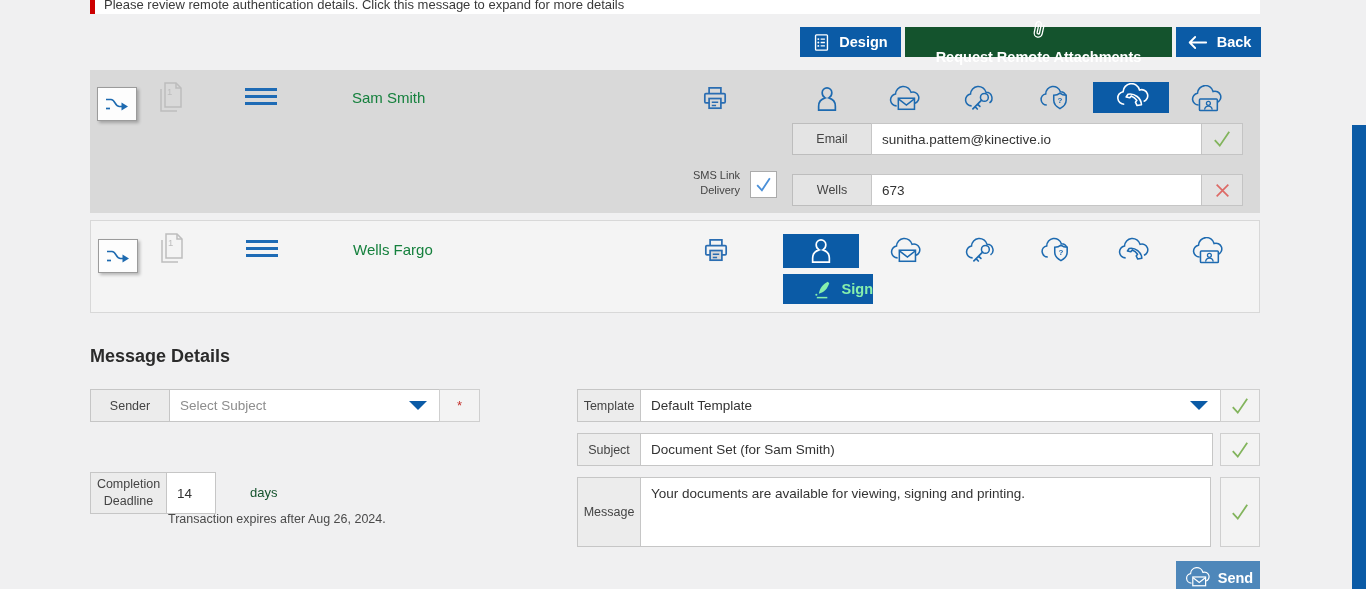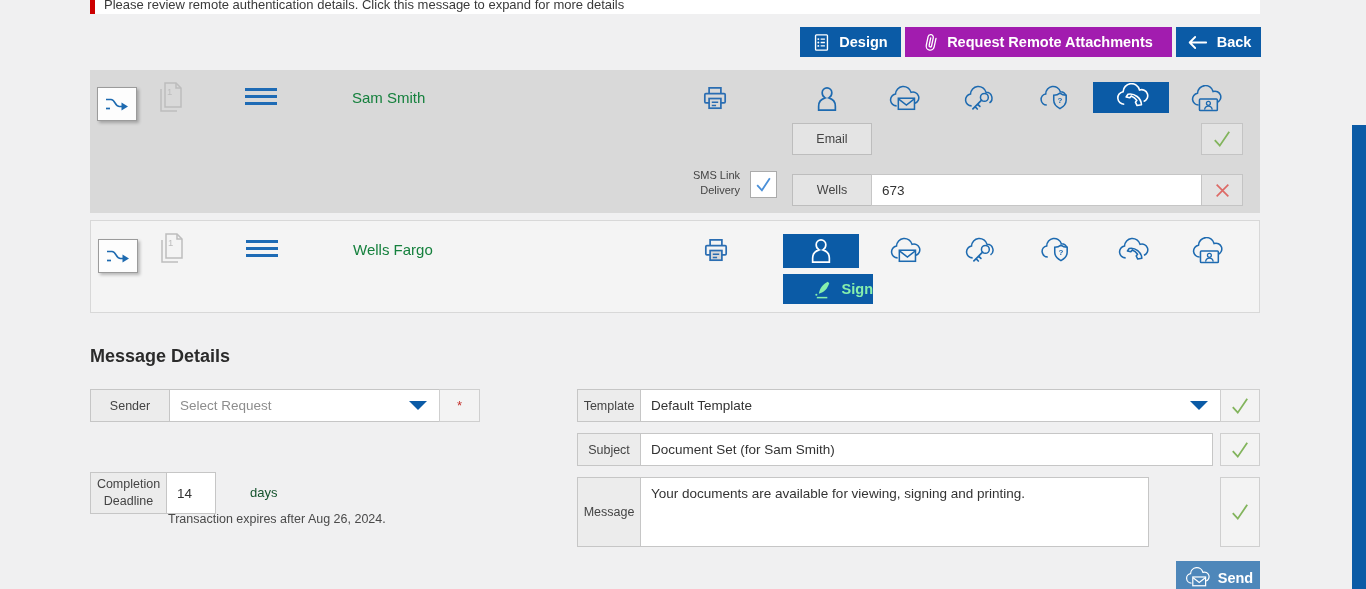--- a/index.html
+++ b/index.html
@@ -15,21 +15,21 @@
   #banner { left:90px; top:0; width:1170px; height:14px; background:#ffffff;
             border-left:5px solid #cc0000; overflow:hidden; cursor:pointer; }
   #banner span { position:absolute; left:9px; top:-3px; font-size:13px; color:#3a3a3a; white-space:nowrap; }
 
   
   .tbtn { position:absolute; top:27px; height:30px; color:#fff; border:none;
           display:flex; align-items:center; justify-content:center; gap:9px;
           font-size:14.5px; font-weight:bold; cursor:pointer;
           font-family:"Liberation Sans",sans-serif; }
   #btn-design { left:800px; width:101px; background:#0b5ba6; }
-  #btn-rra    { left:905px; width:267px; background:#a21caf; }
+  #btn-rra    { left:905px; width:267px; background:#14532d;flex-direction:column; }
   #btn-back   { left:1176px; width:85px; background:#0b5ba6; }
 
   
   .rrow { left:90px; width:1170px; }
   #row-sam { top:70px; height:143px; background:#d9d9d9; }
   #row-wf  { top:220px; height:93px; background:#f4f4f4; border:1px solid #d8d8d8; }
 
   .branch-btn { position:absolute; left:7px; top:17px; width:40px; height:34px;
                 background:#fdfdfd; border:1px solid #9b9b9b;
                 box-shadow:2px 2px 3px rgba(0,0,0,.25); cursor:pointer;
@@ -250,20 +250,23 @@
           <use href="#s-cloud-phone"></use>
         </svg>
       </button>
     <button class="iconbtn" style="left:1098px">
         <svg class="ic" width="36" height="29">
           <use href="#s-cloud-frame"></use>
         </svg>
       </button>
 
     <div class="cell-label" style="left:702px;top:53px;width:80px;height:32px">Email</div>
+    <div class="cell-input" style="left:781px;top:53px;width:331px;height:32px">
+      <input type="text" value="sunitha.pattem@kinective.io" style="">
+    </div>
     <div class="cell-status" style="left:1111px;top:53px;width:42px;height:32px">
       <span>
           <svg class="ic" width="20" height="18">
             <use href="#s-check"></use>
           </svg>
         </span>
     </div>
 
     <div class="sms-label">SMS Link Delivery</div>
     <div class="sms-check">
@@ -349,21 +352,21 @@
           </svg>
         </span>
       <span>Sign</span>
     </button>
   </div>
 
   <div id="md-title" class="abs">Message Details</div>
 
   <div class="cell-label abs" style="left:90px;top:389px;width:80px;height:33px">Sender</div>
   <div class="cell-input dd abs" style="left:169px;top:389px;width:271px;height:33px">
-    <span class="ddtext ph">Select Request</span>
+    <span class="ddtext ph">Select Subject</span>
     <span class="caret"></span>
   </div>
   <div class="cell-status abs" style="left:439px;top:389px;width:41px;height:33px">
     <span class="req-star">*</span>
   </div>
 
   <div class="cell-label abs" style="left:577px;top:389px;width:64px;height:33px">Template</div>
   <div class="cell-input dd abs" style="left:640px;top:389px;width:581px;height:33px">
     <span class="ddtext">Default Template</span>
     <span class="caret"></span>
@@ -382,21 +385,21 @@
   </div>
   <div class="cell-status abs" style="left:1220px;top:433px;width:40px;height:33px">
     <span>
         <svg class="ic" width="20" height="18">
           <use href="#s-check"></use>
         </svg>
       </span>
   </div>
 
   <div class="cell-label abs" style="left:577px;top:477px;width:64px;height:70px">Message</div>
-  <div class="cell-input abs" style="left:640px;top:477px;width:509px;height:70px;align-items:flex-start">
+  <div class="cell-input abs" style="left:640px;top:477px;width:571px;height:70px;align-items:flex-start">
     <textarea style="">Your documents are available for viewing, signing and printing.</textarea>
   </div>
   <div class="cell-status abs" style="left:1220px;top:477px;width:40px;height:70px">
     <span>
         <svg class="ic" width="20" height="18">
           <use href="#s-check"></use>
         </svg>
       </span>
   </div>
 

